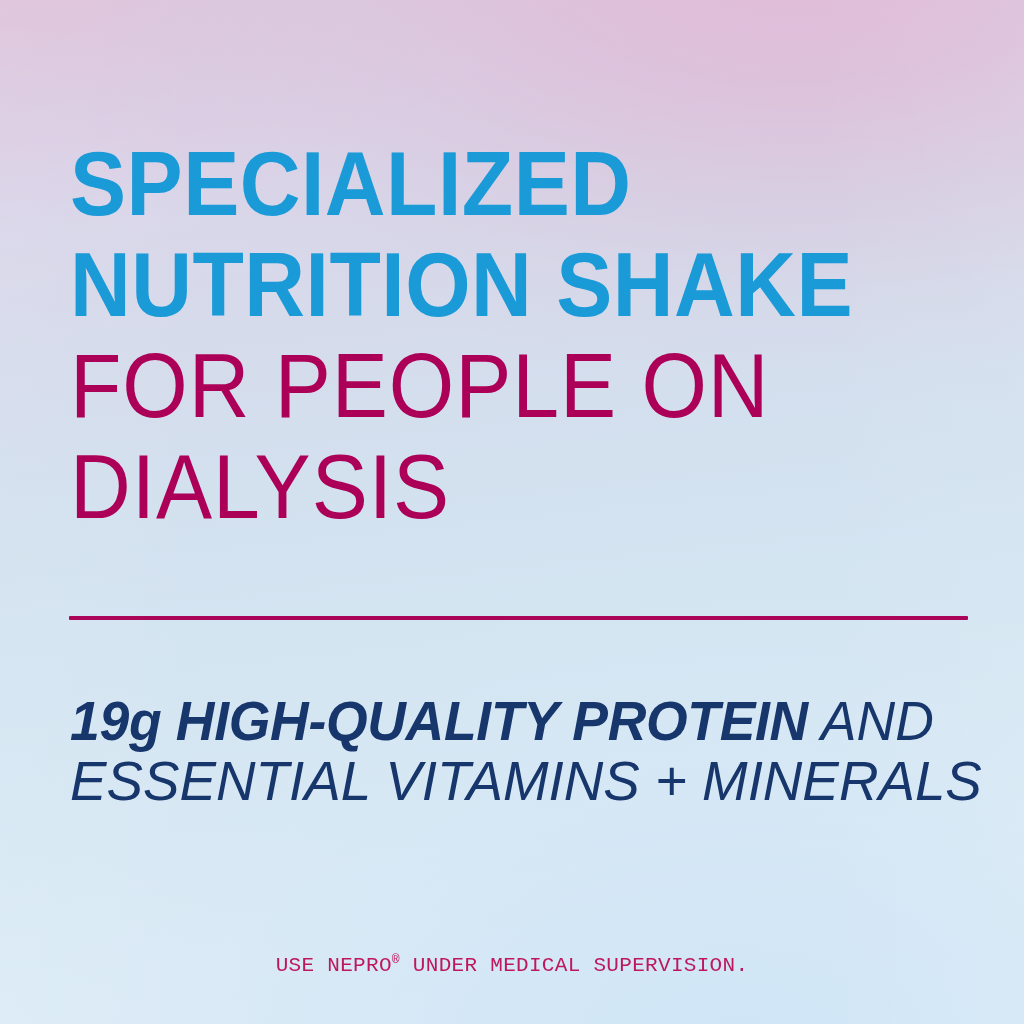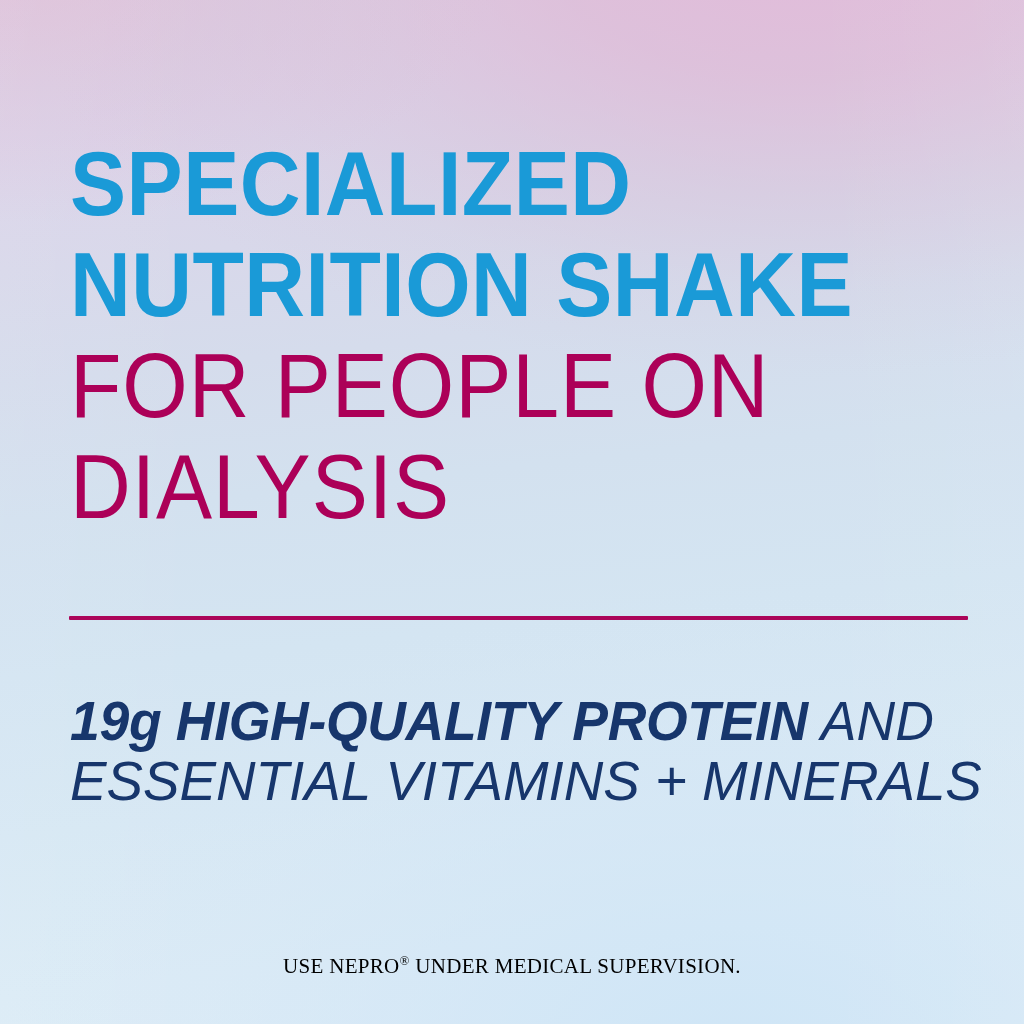--- a/index.html
+++ b/index.html
@@ -144,22 +144,22 @@
     font-weight: 700;
     letter-spacing: -0.3px;
   }
 
   .footnote {
     position: absolute;
     left: 0;
     right: 0;
     top: 953px;
     text-align: center;
-    color: #000000;
-    font-family: Liberation Serif, serif;
+    color: #be185d;
+    font-family: Liberation Mono, monospace;
     font-size: 21px;
     line-height: 26px;
     font-weight: 400;
     letter-spacing: 0.3px;
     white-space: nowrap;
   }
   .footnote sup {
     font-size: 0.62em;
     vertical-align: super;
     line-height: 0;

